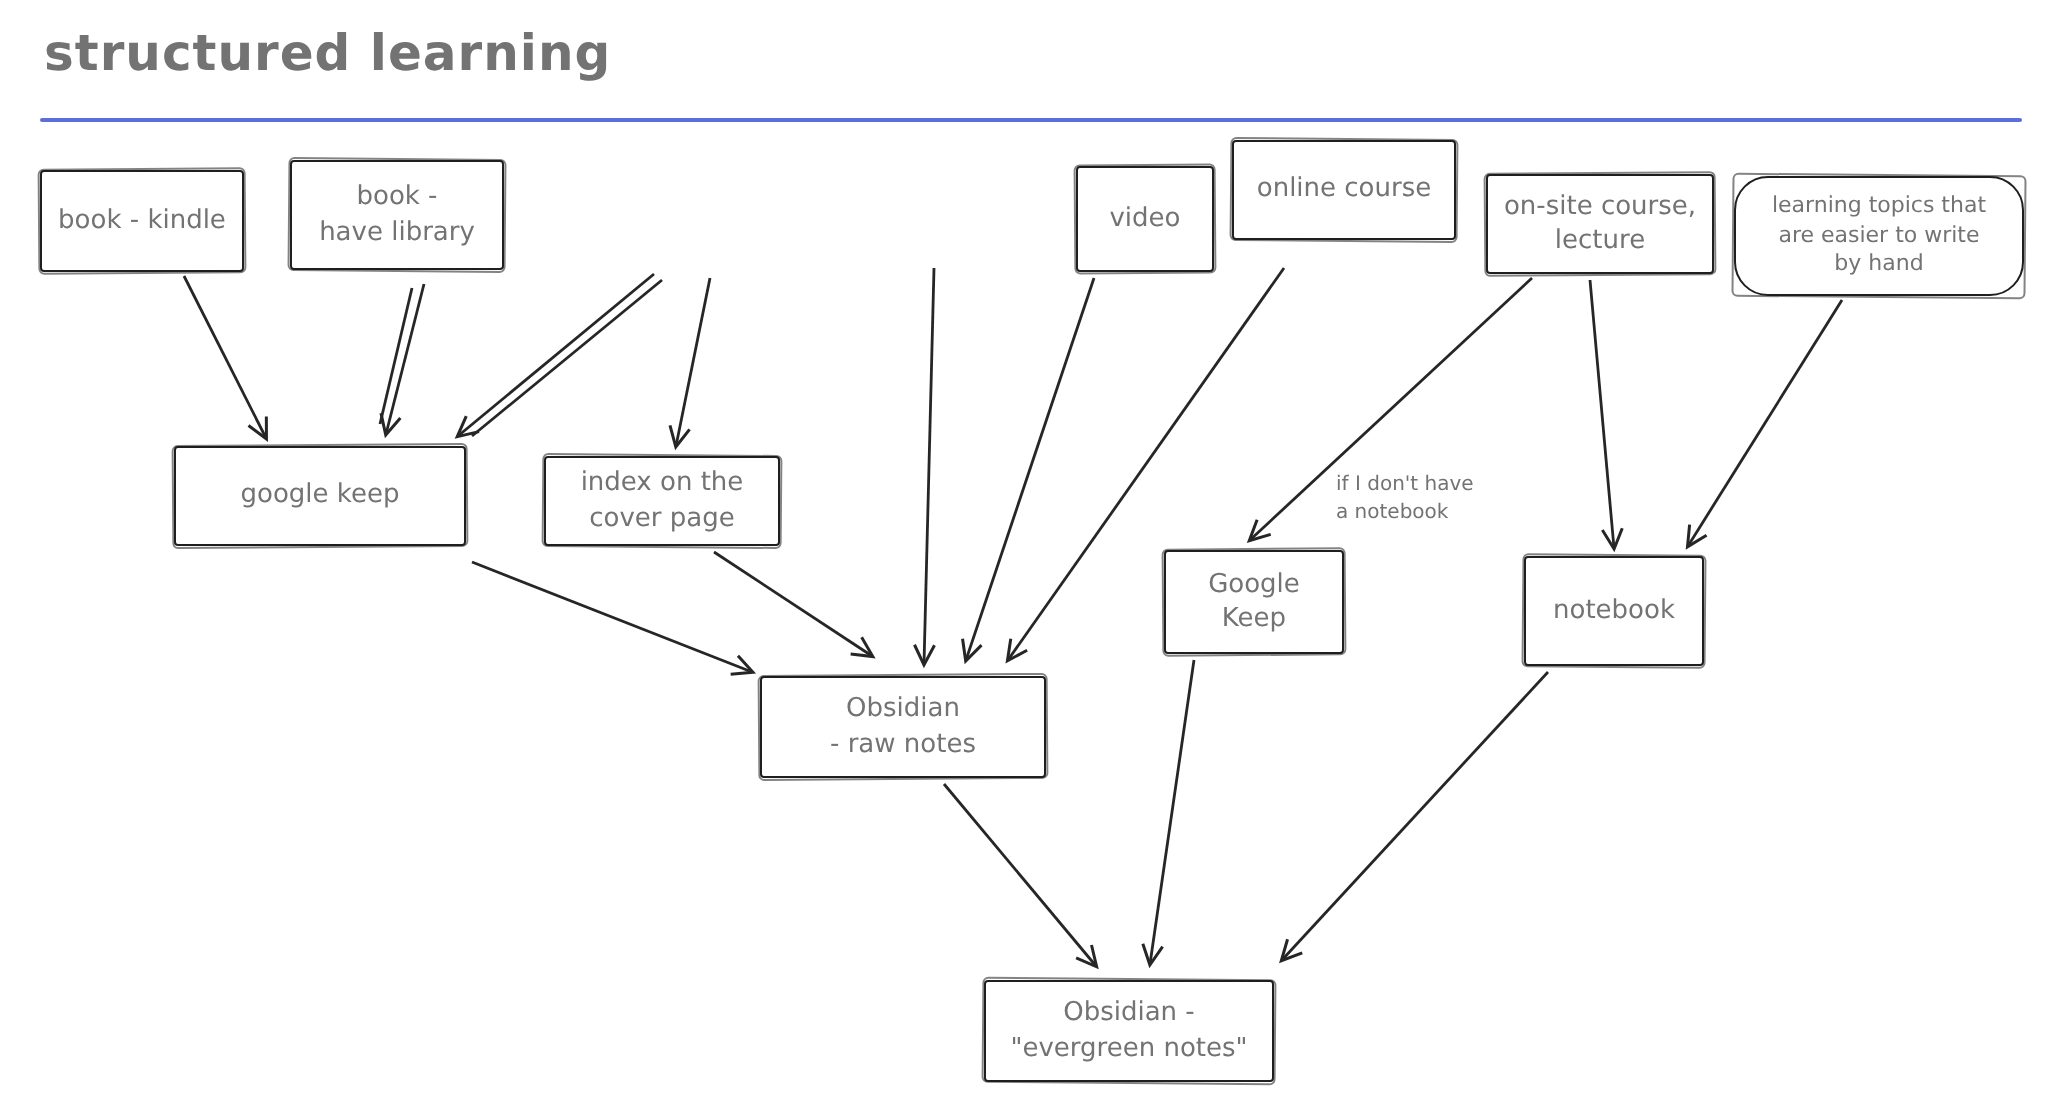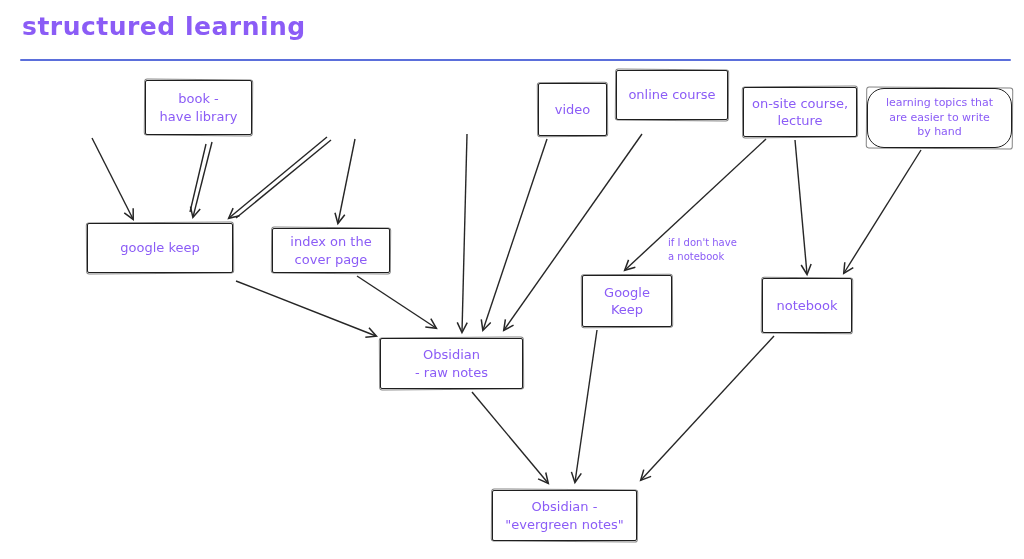--- a/index.html
+++ b/index.html
@@ -1,18 +1,18 @@
 <!DOCTYPE html>
 <html><head>
 <meta charset="utf-8">
 <style>
   html,body{margin:0;padding:0;background:#ffffff;}
   .canvas{
     position:relative;width:1024px;height:559px;background:#ffffff;
-    font-family:"DejaVu Sans", sans-serif;color:#8b5cf6;overflow:hidden;
+    font-family:"DejaVu Sans", sans-serif;color:#737373;overflow:hidden;
   }
   .title{
     position:absolute;left:22px;top:12px;font-size:25px;font-weight:600;
     letter-spacing:0.5px;white-space:pre;
   }
   .divider{
     position:absolute;left:20px;top:59px;width:991px;height:2px;
     background:#5b6fdb;border-radius:2px;
   }
   .node{
@@ -90,20 +90,21 @@
       <line x1="472" y1="392" x2="548" y2="483" marker-end="url(#ah)"></line>
     </g>
     <g>
       <line x1="597" y1="330" x2="575" y2="482" marker-end="url(#ah)"></line>
     </g>
     <g>
       <line x1="774" y1="336" x2="641" y2="480" marker-end="url(#ah)"></line>
     </g>
   </svg>
 
+  <div class="node" style="left:20px;top:85px;width:102px;height:51px">book - kindle</div>
   <div class="node alt" style="left:145px;top:80px;width:107px;height:55px">book -
 have library</div>
   <div class="node" style="left:538px;top:83px;width:69px;height:53px">video</div>
   <div class="node alt" style="left:616px;top:70px;width:112px;height:50px">online course</div>
   <div class="node" style="left:743px;top:87px;width:114px;height:50px">on-site course,
 lecture</div>
   <div class="node alt small" style="left:867px;top:88px;width:145px;height:60px">learning topics that
 are easier to write
 by hand</div>
 

